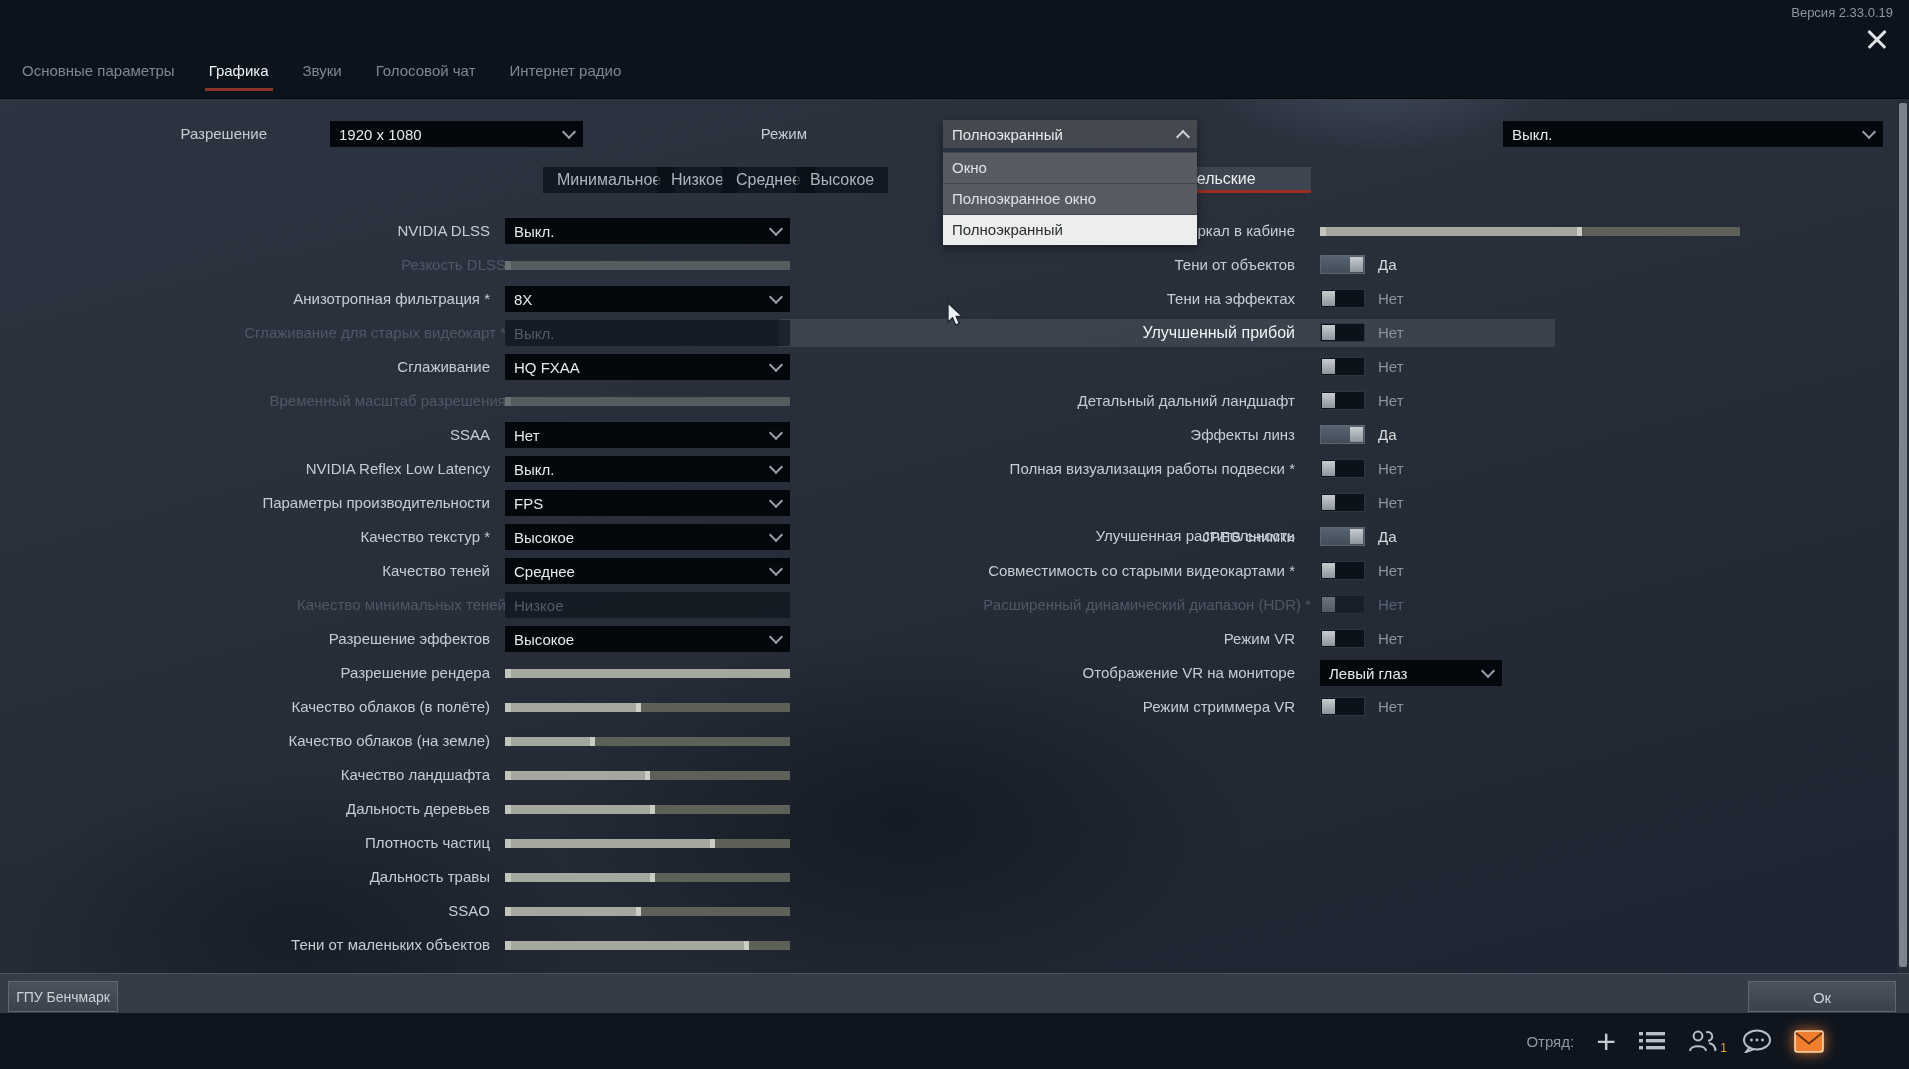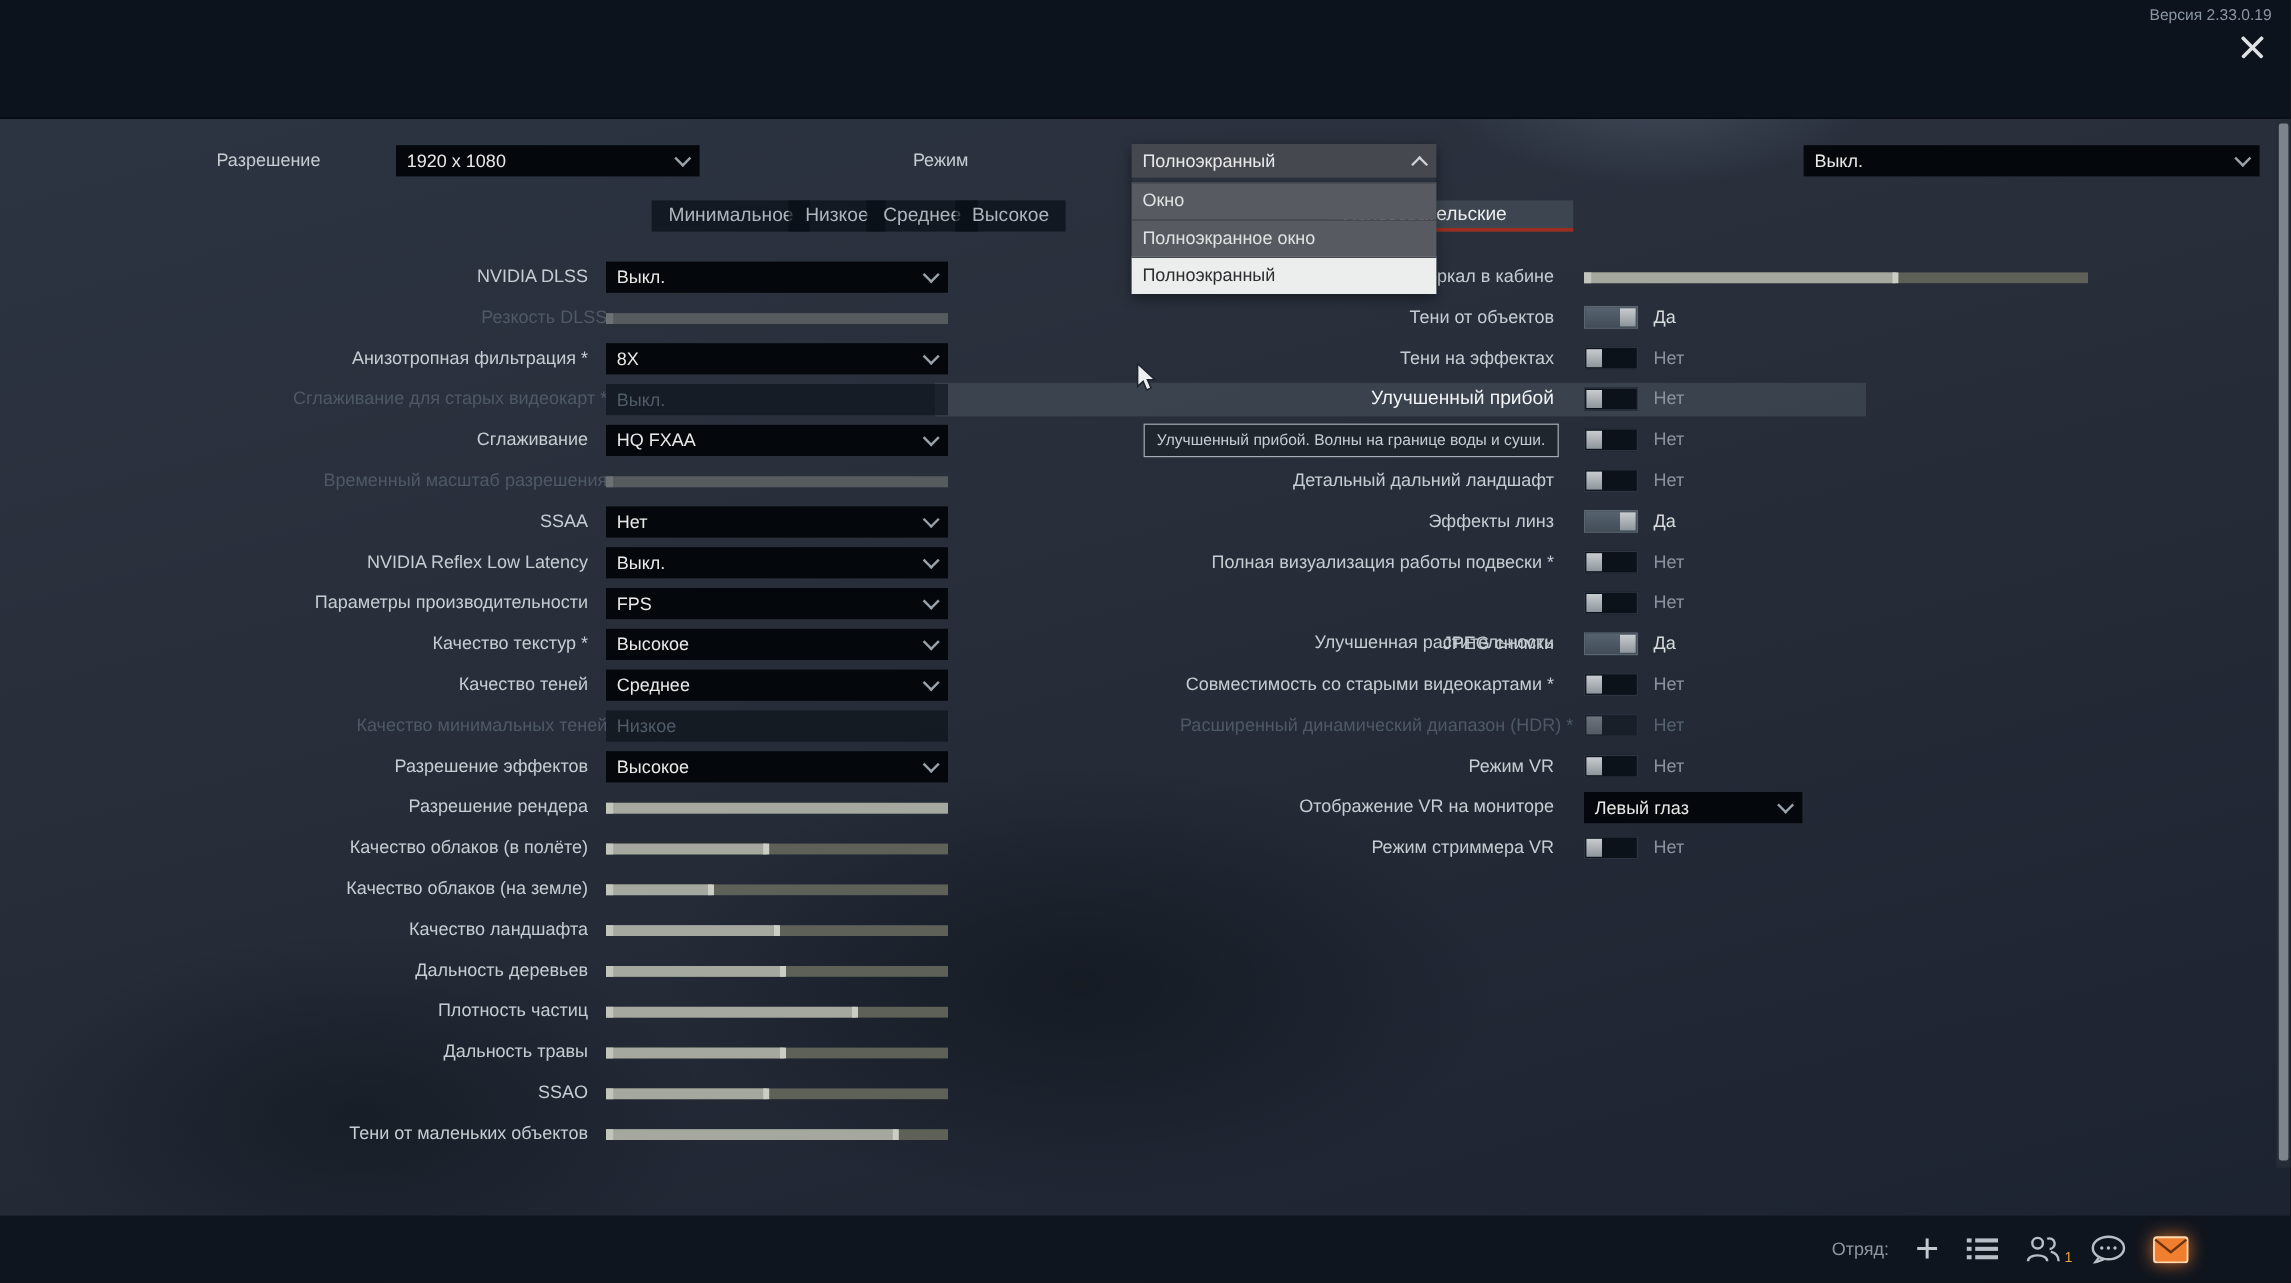--- a/index.html
+++ b/index.html
@@ -93,20 +93,27 @@
 <body>
 
 <div id="stage">
 
   <div id="topbar">
     <div id="version">Версия 2.33.0.19</div>
     <div id="close-btn">
         <i></i>
         <i></i>
       </div>
+    <div id="tabs">
+        <div class="tab">Основные параметры</div>
+        <div class="tab active">Графика</div>
+        <div class="tab">Звуки</div>
+        <div class="tab">Голосовой чат</div>
+        <div class="tab">Интернет радио</div>
+      </div>
   </div>
 
   <div class="lbl" style="left:0;top:120px;width:267px;">Разрешение</div>
   <div class="dd" style="left:330px;top:121px;width:253px;">
     <span class="val">1920 x 1080</span>
       <span class="chv"></span>
   </div>
   <div class="lbl" style="left:540px;top:120px;width:267px;">Режим</div>
   <div class="dd" style="left:1503px;top:121px;width:380px;">
     <span class="val">Выкл.</span>
@@ -323,29 +330,32 @@
       <span>Полноэкранный</span>
         <span class="chv up"></span>
     </div>
     <div id="mode-list">
         <div class="mode-item">Окно</div>
         <div class="mode-item">Полноэкранное окно</div>
         <div class="mode-item sel">Полноэкранный</div>
       </div>
   </div>
 
-  <div id="tooltip">Улучшенный прибой. Волны на границе воды и суши.</div>
   <svg id="cursor" width="20" height="26" viewBox="0 0 20 26">
     <path d="M2,1 L2,20 L6.6,15.8 L9.6,23 L13.2,21.3 L10.2,14.4 L16.4,14.4 Z" fill="#ecf0f3" stroke="#20262e" stroke-width="1.3"></path>
   </svg>
 
   <div id="scroll-track">
     <div id="scroll-thumb"></div>
   </div>
 
+  <div id="footer">
+    <div class="btn" id="benchmark-btn">ГПУ Бенчмарк</div>
+    <div class="btn" id="ok-btn">Ок</div>
+  </div>
 
   <div id="bottombar">
     <div id="squad">
       <span id="squad-label">Отряд:</span>
       <span class="bicon" id="plus-w">+</span>
       <span class="bicon">
         <svg width="28" height="22" viewBox="0 0 28 22">
           <rect x="1" y="2" width="4" height="3.4" fill="#b9bfc6"></rect>
             <rect x="8" y="2" width="19" height="3.4" fill="#b9bfc6"></rect>
           <rect x="1" y="9" width="4" height="3.4" fill="#b9bfc6"></rect>

